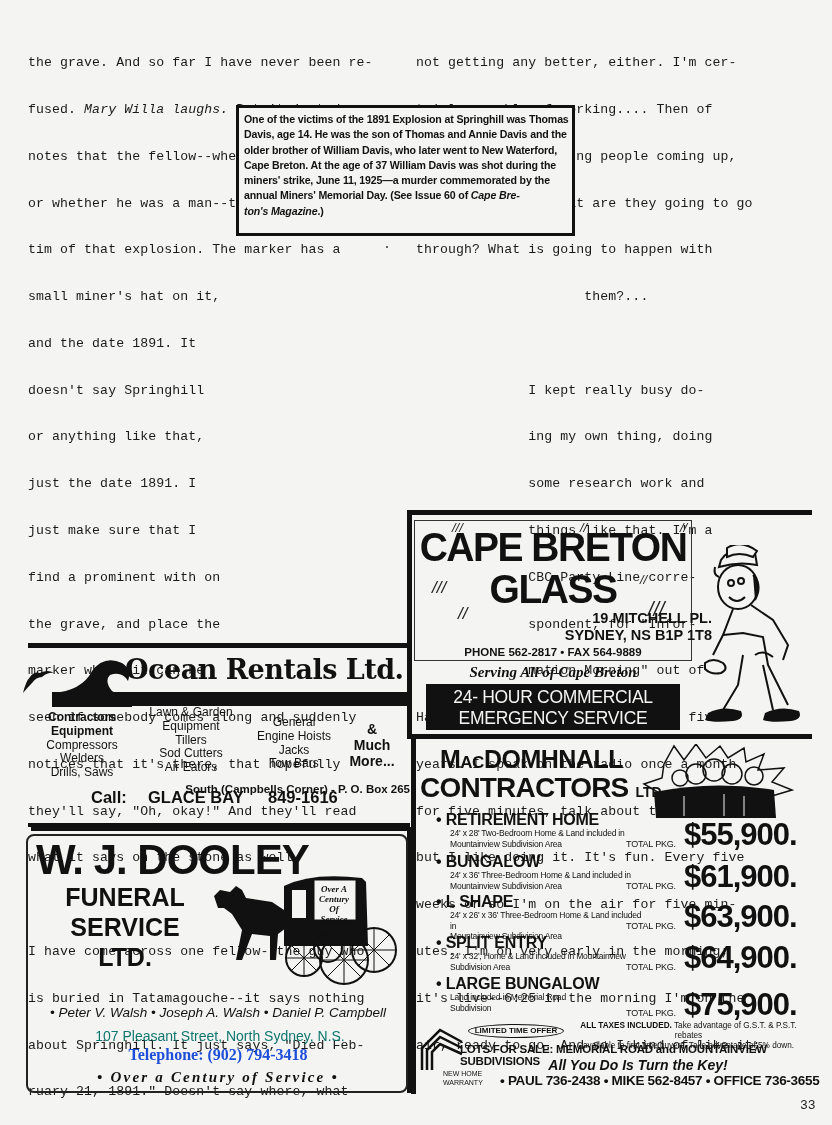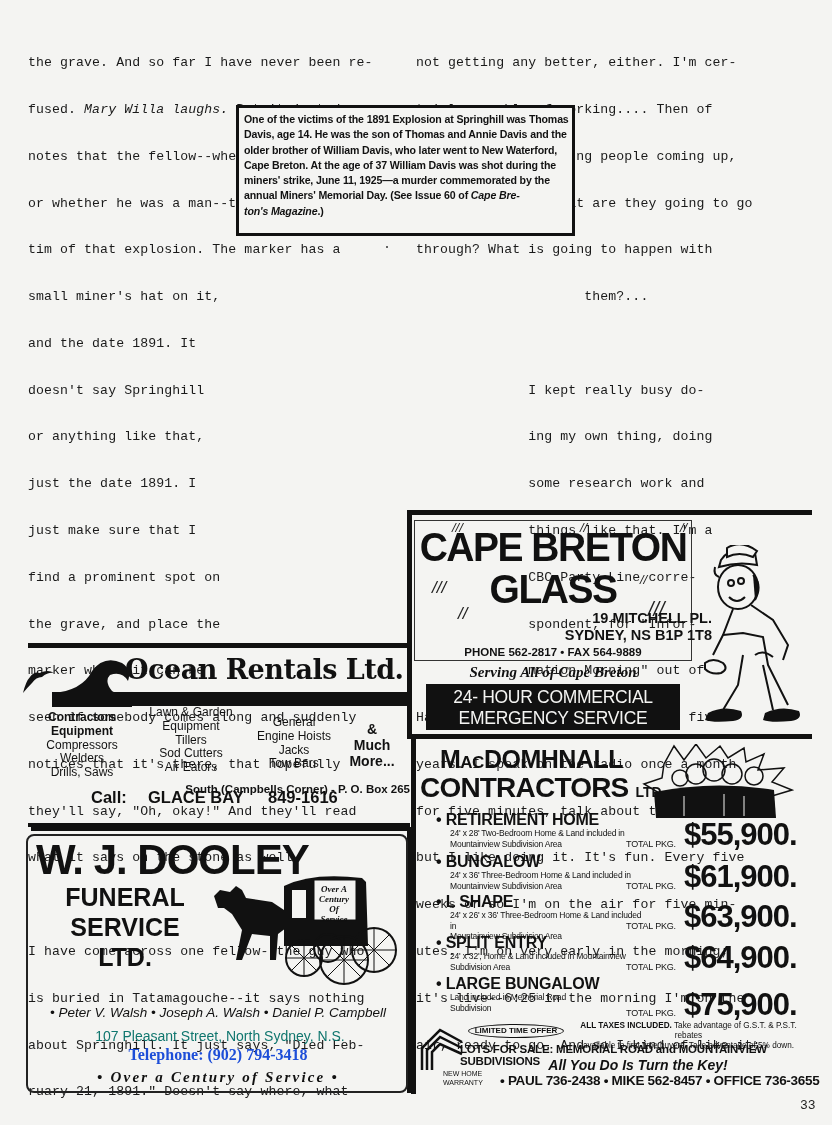--- a/index.html
+++ b/index.html
@@ -75,21 +75,21 @@
   <p><span>fused. </span><em class="it">Mary Willa laughs.</em><span> But it just de-</span></p>
   <p>notes that the fellow--whether he was a boy</p>
   <p>or whether he was a man--that he was a vic-</p>
   <p>tim of that explosion. The marker has a</p>
   <p>small miner's hat on it,</p>
   <p>and the date 1891. It</p>
   <p>doesn't say Springhill</p>
   <p>or anything like that,</p>
   <p>just the date 1891. I</p>
   <p>just make sure that I</p>
-  <p>find a prominent spot on</p>
+  <p>find a prominent with on</p>
   <p>the grave, and place the</p>
   <p>marker where it can be</p>
   <p>seen if somebody comes along and suddenly</p>
   <p>notices that it's there, that hopefully</p>
   <p>they'll say, "Oh, okay!" And they'll read</p>
   <p>what it says on the stone as well.</p>
   <div class="gap"></div>
   <p>I have come across one fellow--the guy who</p>
   <p>is buried in Tatamagouche--it says nothing</p>
   <p>about Springhill. It just says, "Died Feb-</p>

